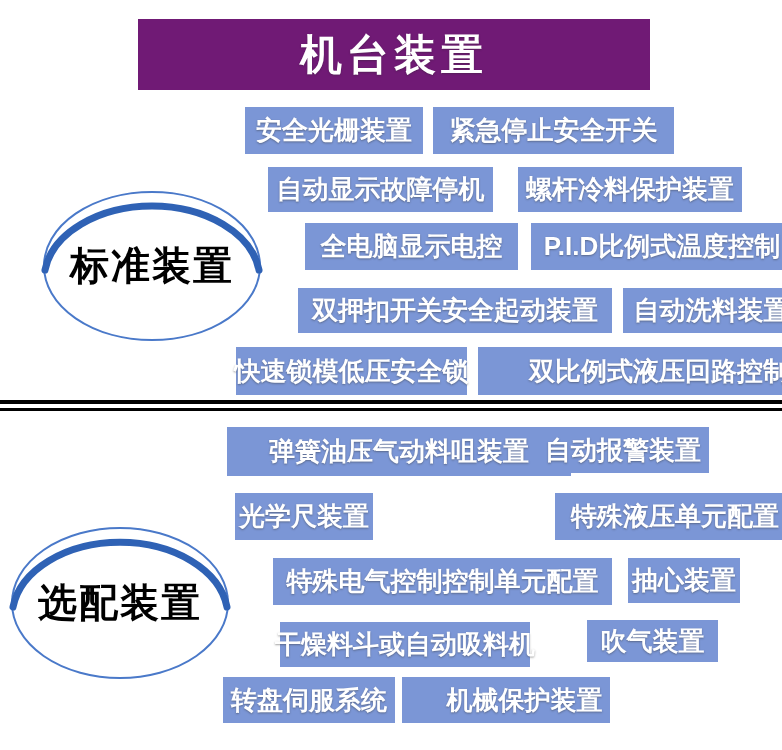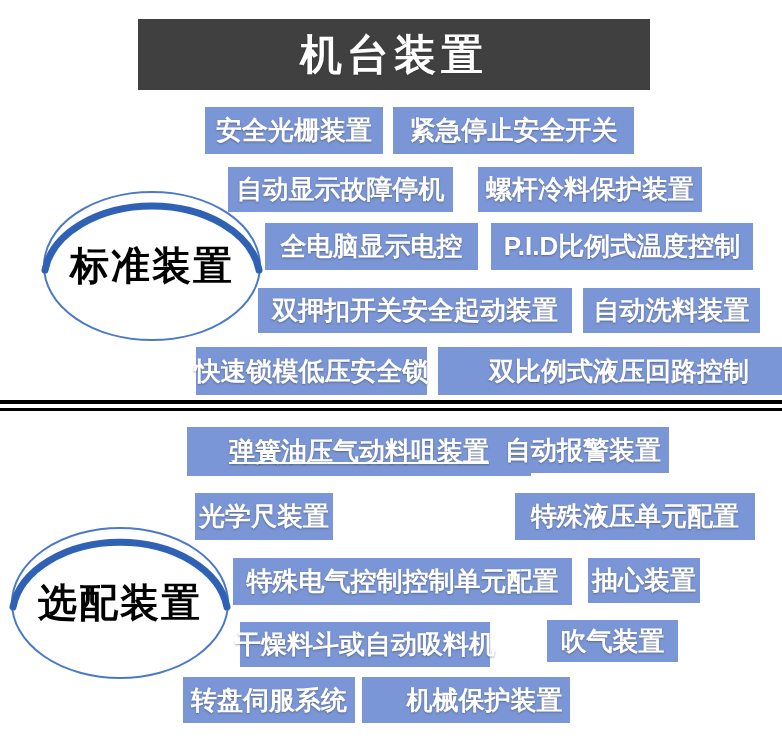--- a/index.html
+++ b/index.html
@@ -2,28 +2,28 @@
 <html><head>
 <meta charset="utf-8">
 <style>
   html,body { margin:0; padding:0; background:#ffffff; }
   .canvas {
     position:relative; width:782px; height:750px; background:#ffffff;
     font-family:"Liberation Sans","DejaVu Sans",sans-serif; overflow:hidden;
   }
   .title-box {
     position:absolute; left:138px; top:19px; width:512px; height:71px;
-    background:#404040; color:#ffffff; font-weight:bold; font-size:42px;
+    background:#701a75; color:#ffffff; font-weight:bold; font-size:42px;
     display:flex; align-items:center; justify-content:center; letter-spacing:5px;
     text-shadow:0 1px 2px rgba(40,40,40,.35);
   }
   .item {
     position:absolute; background:#7b96d6; color:#ffffff; font-weight:bold;
     font-size:26px; display:flex; align-items:center; justify-content:center;
-    white-space:nowrap; text-shadow:0 1px 2px rgba(50,50,50,.45);
+    white-space:nowrap; text-shadow:0 1px 2px rgba(50,50,50,.45);margin-left:40px;
   }
   .divider { position:absolute; left:0; width:782px; background:#000000; }
   .divider-1 { top:400px; height:4px; }
   .divider-2 { top:408px; height:3px; }
   .ellipse-wrap {
     position:absolute; display:flex; align-items:center; justify-content:center;
   }
   .ellipse-wrap svg { position:absolute; left:0; top:0; }
   .ellipse-label {
     position:relative; font-weight:bold; font-size:39px; color:#000000;
@@ -38,21 +38,21 @@
   .s2  { left:228px; top:167px; width:225px; height:45px; }
   .s3  { left:478px; top:167px; width:224px; height:45px; }
   .s4  { left:265px; top:223px; width:213px; height:47px; }
   .s5  { left:491px; top:223px; width:262px; height:47px; }
   .s6  { left:258px; top:288px; width:314px; height:45px; }
   .s7  { left:583px; top:288px; width:177px; height:45px; }
   .s8  { left:196px; top:347px; width:231px; height:48px; }
   .s9  { left:438px; top:347px; width:362px; height:48px; }
 
   
-  .o0  { left:187px; top:427px; width:344px; height:49px;text-decoration:underline; }
+  .o0  { left:187px; top:427px; width:344px; height:49px; }
   .o1  { left:497px; top:427px; width:172px; height:46px; }
   .o2  { left:195px; top:493px; width:138px; height:47px; }
   .o3  { left:348px; top:493px; width:154px; height:47px; }
   .o4  { left:515px; top:493px; width:240px; height:47px; }
   .o5  { left:233px; top:558px; width:339px; height:47px; }
   .o6  { left:588px; top:558px; width:112px; height:45px; }
   .o7  { left:240px; top:622px; width:250px; height:45px; }
   .o8  { left:547px; top:620px; width:131px; height:42px; }
   .o9  { left:183px; top:677px; width:172px; height:46px; }
   .o10 { left:362px; top:677px; width:171px; height:46px;padding-left:37px; }

